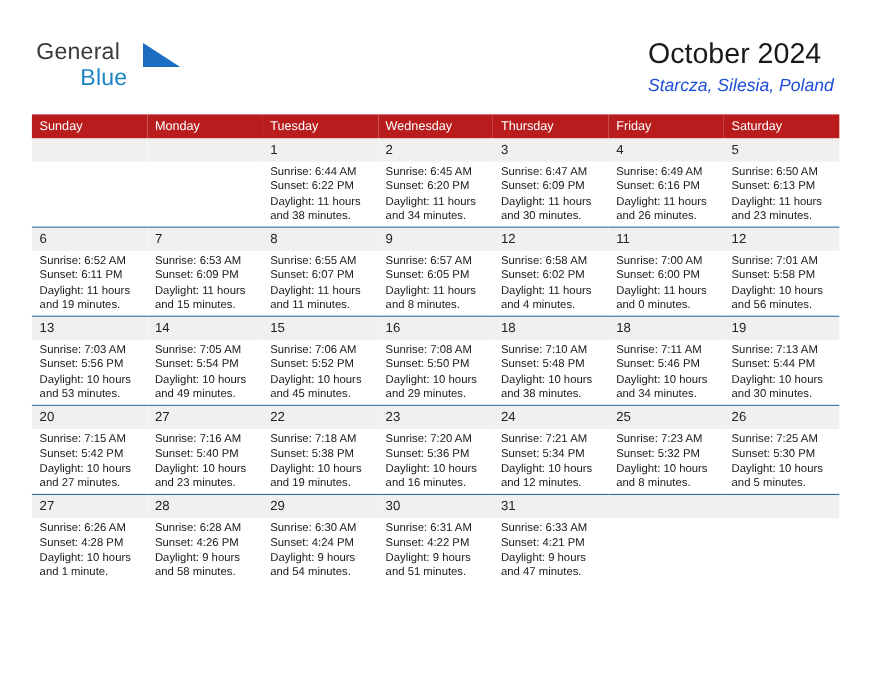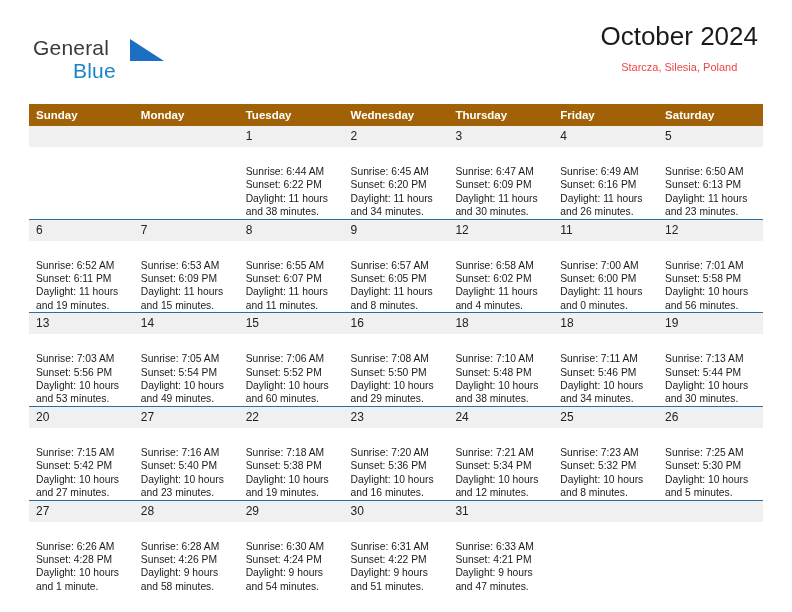--- a/index.html
+++ b/index.html
@@ -56,51 +56,52 @@
   .brand-mark {
     position: absolute;
     left: 97px;
     top: 3px;
     width: 34px;
     height: 22px;
   }
   .title-block {
     position: absolute;
     right: 34px;
-    top: 20px;
-    text-align: center;
+    top: 32px;
+    text-align: left;
   }
   .cal-title {
     font-size: 26px;
     color: #1a1a1a;
     line-height: 32px;
     white-space: nowrap;
   }
   .cal-subtitle {
-    font-size: 11px;
-    color: #ef4444;
+    font-size: 16px;
+    color: #1d4ed8;
     line-height: 22px;
     margin-top: 4px;
     white-space: nowrap;
+    font-style: italic;
   }
 
   
   .calendar {
     position: absolute;
     left: 29px;
     top: 104px;
     width: 734px;
     border-collapse: collapse;
     table-layout: fixed;
   }
   .calendar th {
-    background: #a16207;
+    background: #b91c1c;
     color: #ffffff;
     font-size: 11.5px;
-    font-weight: bold;
+    font-weight: normal;
     text-align: left;
     padding: 5px 0 5px 7px;
     height: 12px;
     border: 0;
   }
   .calendar td {
     vertical-align: top;
     padding: 0;
     border: 0;
     border-top: 1px solid #2e6da4;
@@ -115,21 +116,21 @@
     font-size: 12px;
     color: #222222;
     padding: 3px 0 3px 7px;
     height: 15px;
     line-height: 15px;
   }
   .daynum.empty {
     color: transparent;
   }
   .details {
-    padding: 18px 4px 0 7px;
+    padding: 3px 4px 0 7px;
     font-size: 10.3px;
     line-height: 13.4px;
     color: #1a1a1a;
   }
   .details div {
     white-space: nowrap;
   }
   td.blank .details { visibility: hidden; }
 </style>
 </head>
@@ -324,21 +325,21 @@
               <div>Daylight: 10 hours</div>
               <div>and 49 minutes.</div>
             </div>
           </td>
           <td class="day-cell">
             <div class="daynum">15</div>
             <div class="details">
               <div>Sunrise: 7:06 AM</div>
               <div>Sunset: 5:52 PM</div>
               <div>Daylight: 10 hours</div>
-              <div>and 60 minutes.</div>
+              <div>and 45 minutes.</div>
             </div>
           </td>
           <td class="day-cell">
             <div class="daynum">16</div>
             <div class="details">
               <div>Sunrise: 7:08 AM</div>
               <div>Sunset: 5:50 PM</div>
               <div>Daylight: 10 hours</div>
               <div>and 29 minutes.</div>
             </div>

